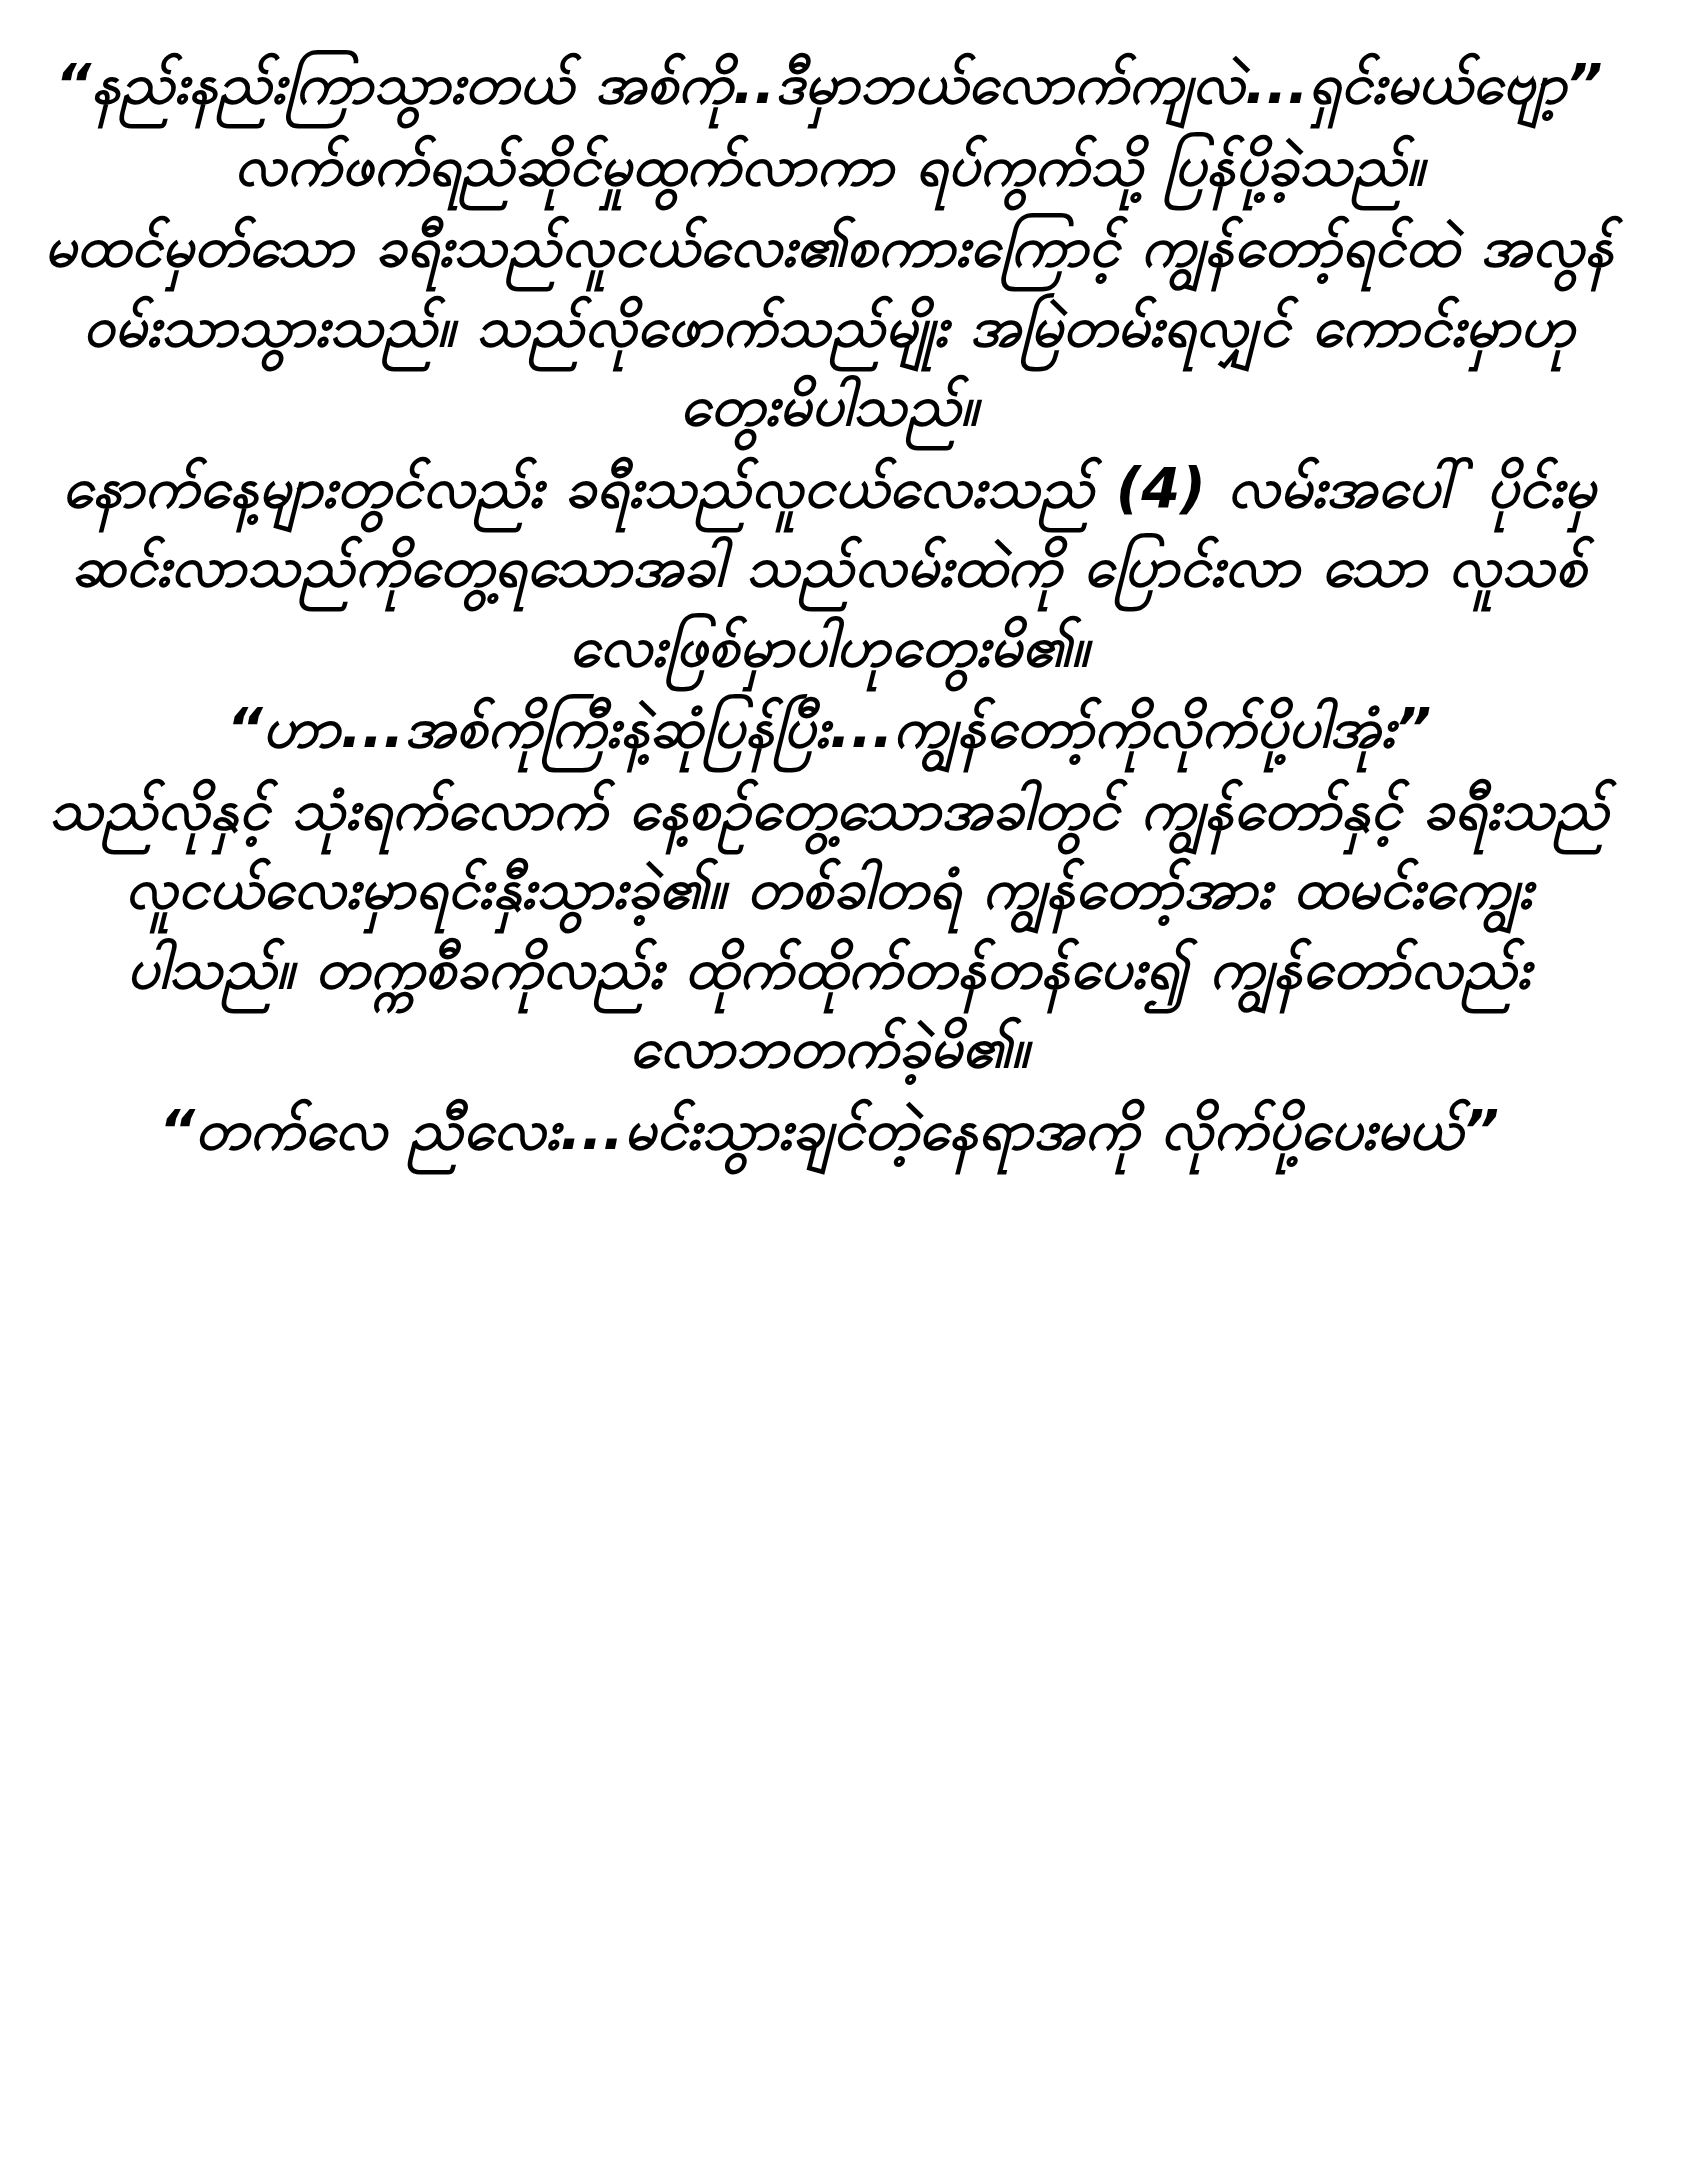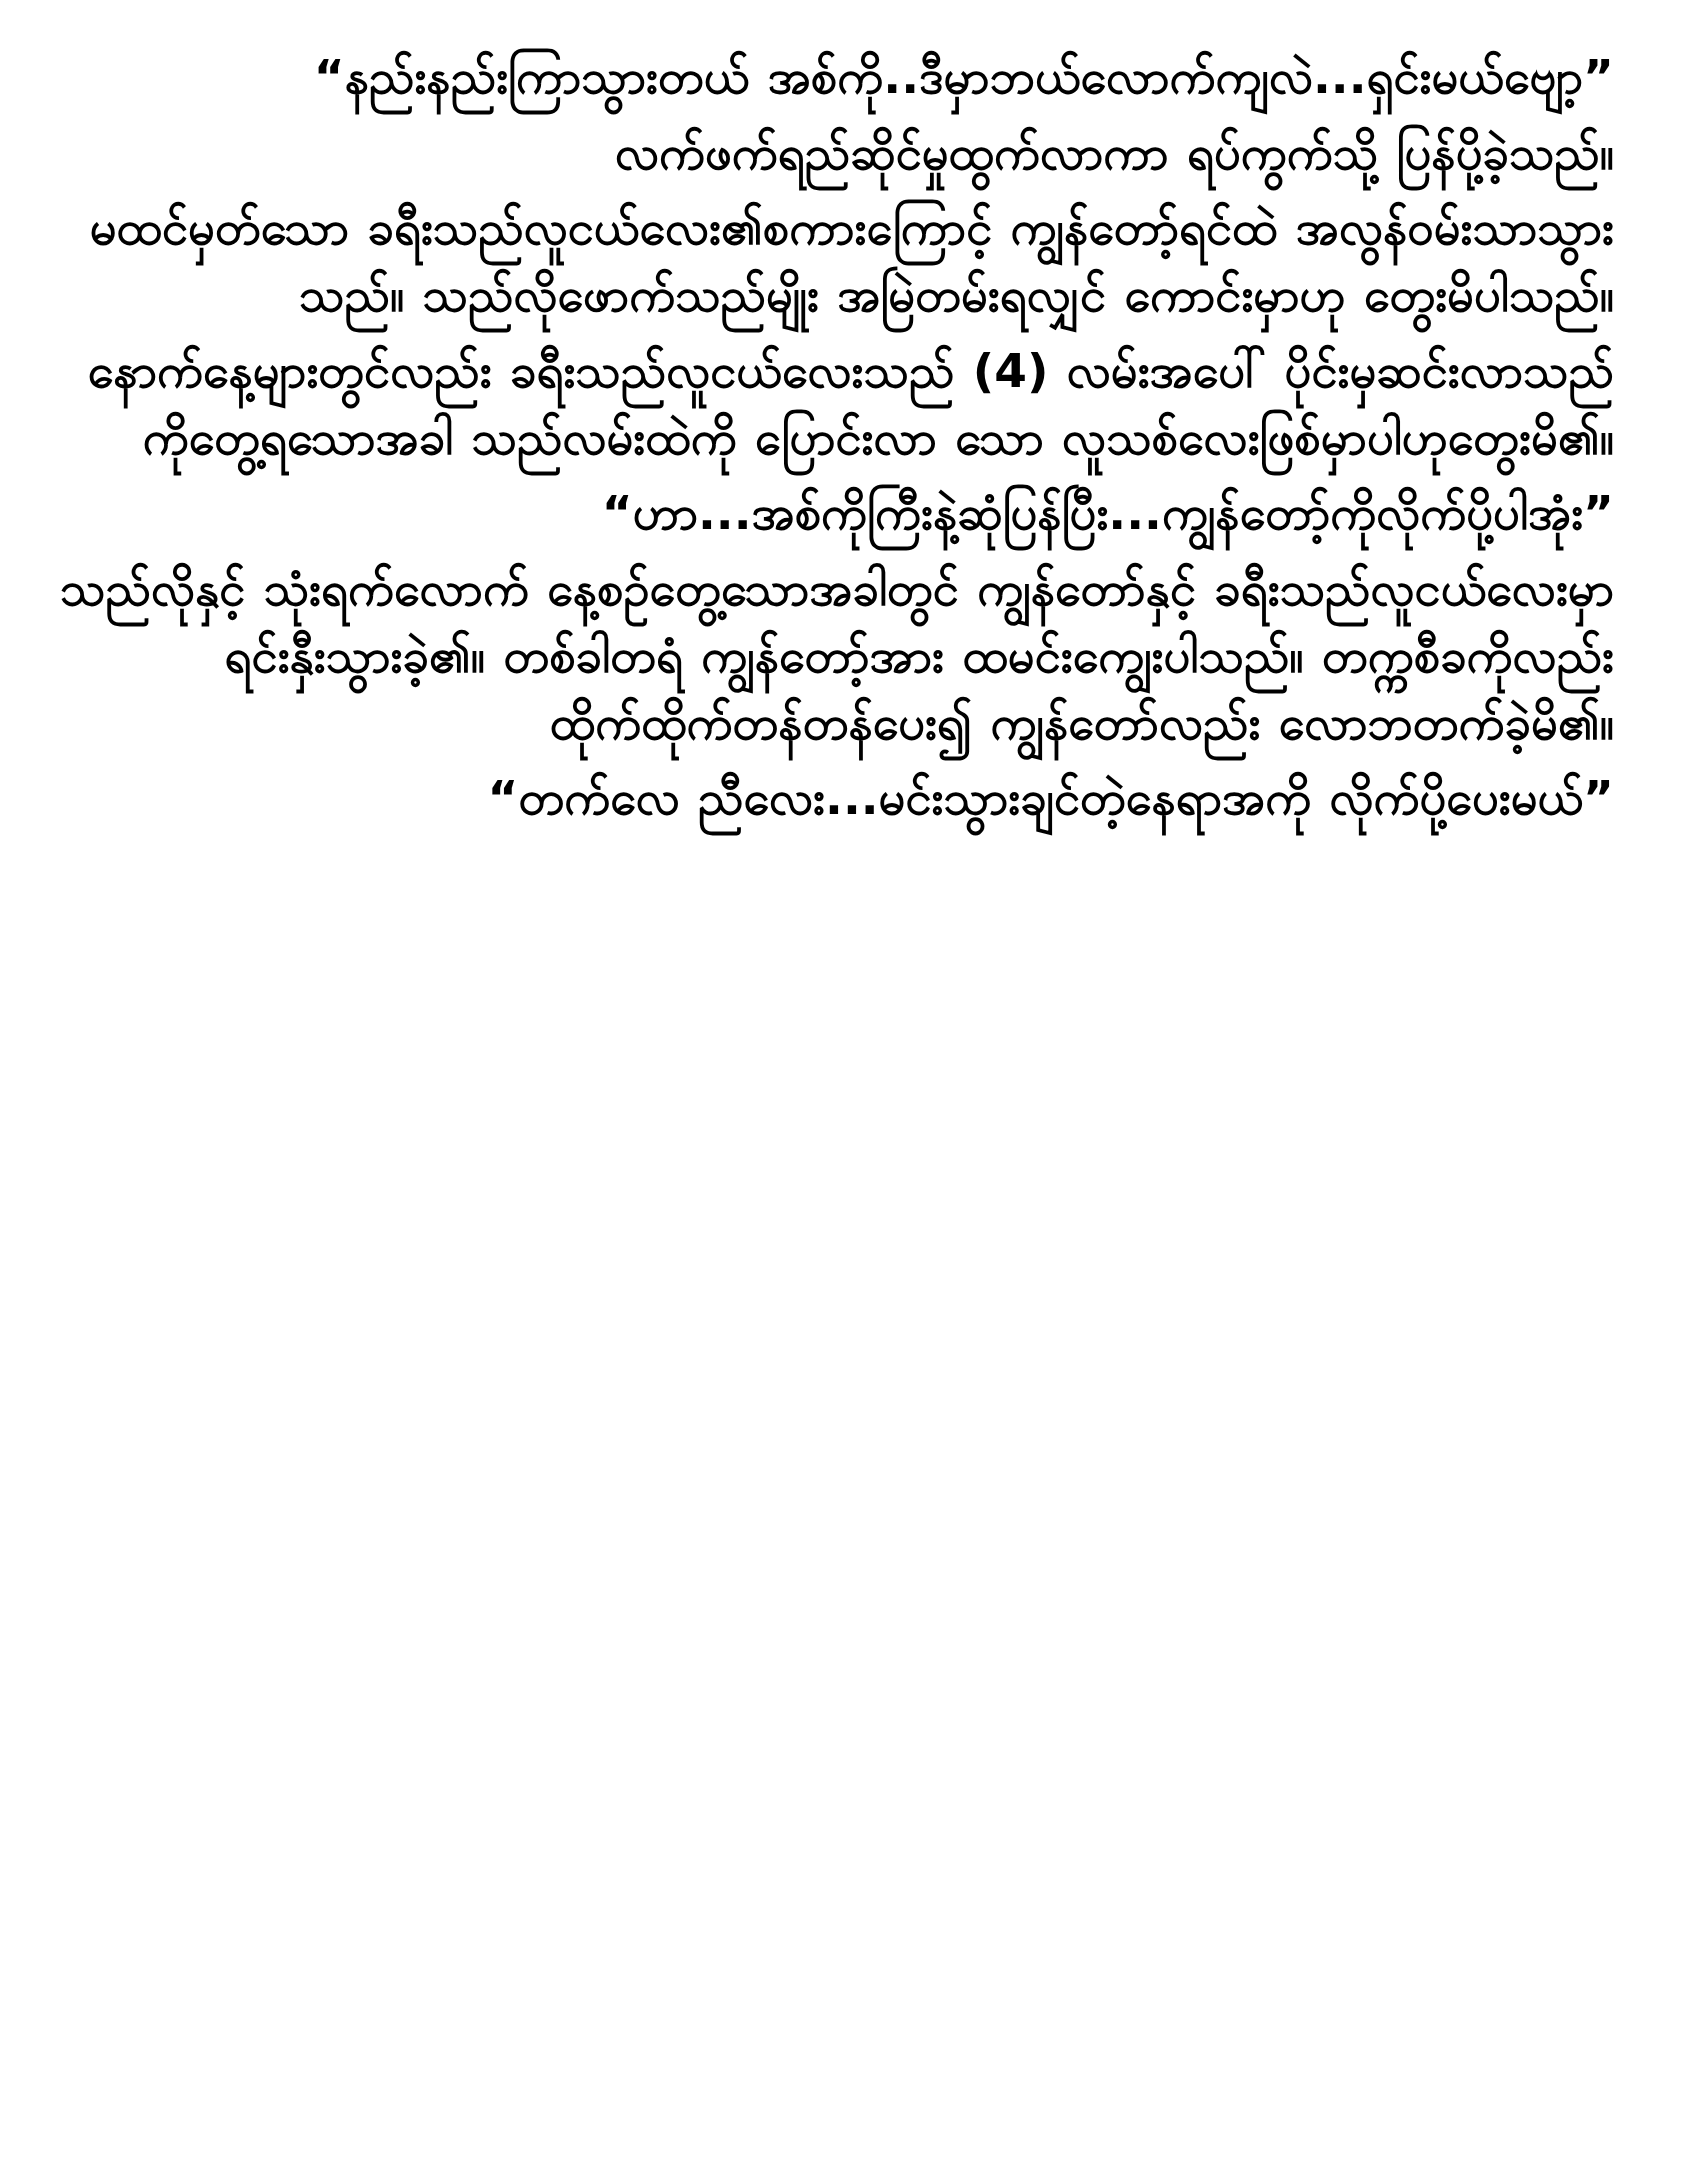--- a/index.html
+++ b/index.html
@@ -15,33 +15,34 @@
     overflow: hidden;
   }
   .page {
     box-sizing: border-box;
     width: 1683px;
     height: 2178px;
     padding: 44px 69px 40px 44px;
     background: #ffffff;
   }
   .doc-body {
-    font-size: 47px;
+    font-size: 56px;
     line-height: 1.42;
     font-weight: 700;
     letter-spacing: 0px;
     word-spacing: 2px;
-    text-align: right;
+    text-align: center;
+    font-style: italic;
   }
   .para {
     margin: 0 0 0 0;
     padding: 0;
   }
   .para + .para {
-    margin-top: 9px;
+    margin-top: 2px;
   }
 </style>
 </head>
 <body>
 
 <div class="page">
   <div class="doc-body">
     <p class="para">“နည်းနည်းကြာသွားတယ် အစ်ကို..ဒီမှာဘယ်လောက်ကျလဲ...ရှင်းမယ်ဗျော့”</p>
     <p class="para">လက်ဖက်ရည်ဆိုင်မှုထွက်လာကာ ရပ်ကွက်သို့ ပြန်ပို့ခဲ့သည်။</p>
     <p class="para">မထင်မှတ်သော ခရီးသည်လူငယ်လေး၏စကားကြောင့် ကျွန်တော့်ရင်ထဲ အလွန်ဝမ်းသာသွားသည်။ သည်လိုဖောက်သည်မျိုး အမြဲတမ်းရလျှင် ကောင်းမှာဟု တွေးမိပါသည်။</p>

